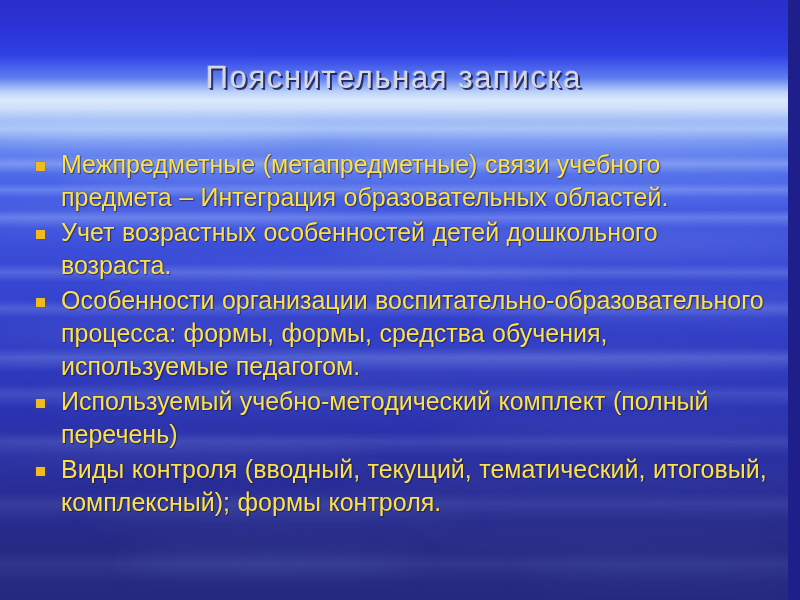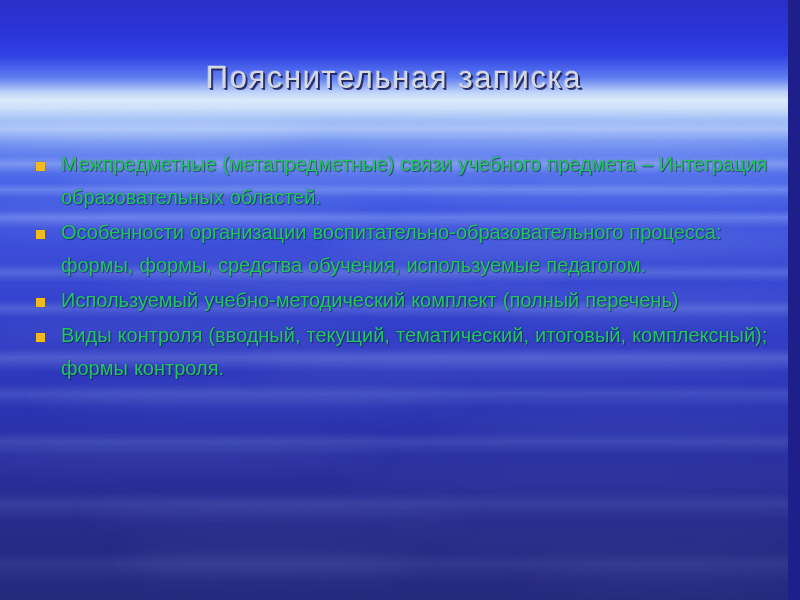--- a/index.html
+++ b/index.html
@@ -143,23 +143,23 @@
     left: 6px;
     top: 14px;
     width: 9px;
     height: 9px;
     background: #efbb1f;
     box-shadow: 0 0 0 0.5px rgba(120,90,10,0.35);
   }
   .bullet-text {
     display: block;
     font-family: "Liberation Sans", sans-serif;
-    font-size: 20px;
+    font-size: 25px;
     line-height: 33px;
-    color: #22c55e;
+    color: #fde047;
     text-shadow:
       1px 1px 1px rgba(15,20,70,0.55),
       0 0 2px rgba(20,24,80,0.35);
     word-spacing: 0.5px;
   }
 </style>
 </head>
 <body>
 
 <div id="slide">
@@ -192,20 +192,24 @@
     <span class="title">Пояснительная записка</span>
   </div>
 
   <div class="body">
 
     <div class="bullet-row">
       <span class="bullet-marker"></span>
       <span class="bullet-text">Межпредметные  (метапредметные) связи учебного предмета – Интеграция образовательных областей.</span>
     </div>
 
+    <div class="bullet-row">
+      <span class="bullet-marker"></span>
+      <span class="bullet-text">Учет возрастных особенностей  детей дошкольного возраста.</span>
+    </div>
 
     <div class="bullet-row">
       <span class="bullet-marker"></span>
       <span class="bullet-text">Особенности организации воспитательно-образовательного процесса: формы, формы, средства обучения, используемые педагогом.</span>
     </div>
 
     <div class="bullet-row">
       <span class="bullet-marker"></span>
       <span class="bullet-text">Используемый учебно-методический комплект (полный перечень)</span>
     </div>

